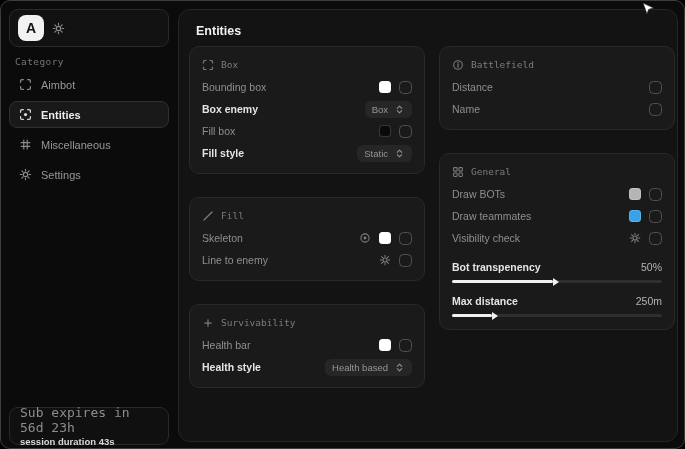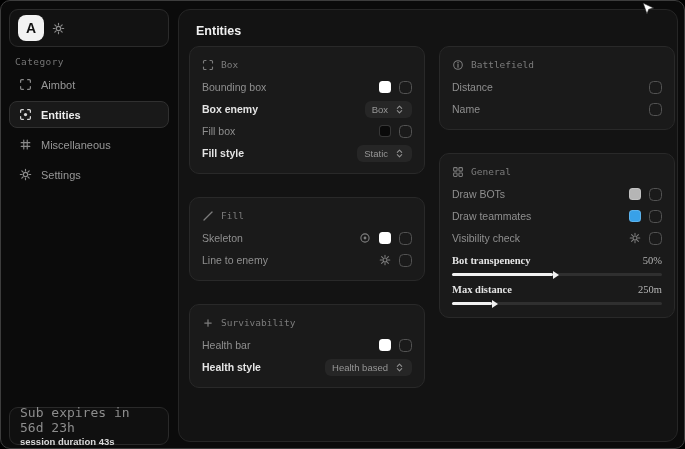--- a/index.html
+++ b/index.html
@@ -78,21 +78,21 @@
   }
   .swatch { width:12px; height:12px; border-radius:3.5px; border:1px solid rgba(255,255,255,.18); cursor:pointer; }
   .mini-ic { display:flex; color:#7e7e7e; cursor:pointer; }
   .dropdown {
     display:flex; align-items:center; gap:6px; background:#262626; border-radius:6px;
     height:17px; padding:0 7px; cursor:pointer;
   }
   .dropdown .dd-val { font-size:9.5px; color:#969696; }
   .dropdown .ic { display:flex; color:#8f8f8f; }
 
-  .slider-block { margin-top:1px; margin-bottom:3px;font-family:Liberation Serif, serif; }
+  .slider-block { margin-top:8px; margin-bottom:3px; }
   .slider-head { display:flex; align-items:center; justify-content:space-between; height:20px; }
   .slider-val { font-size:10.5px; color:#b4b4b4; }
   .slider-track { position:relative; height:3px; background:#2f2f2f; border-radius:2px; margin-top:3px; cursor:pointer; }
   .slider-fill { position:absolute; left:0; top:0; height:3px; background:#f2f2f2; border-radius:2px; }
   .slider-handle {
     position:absolute; top:-2.5px; width:0; height:0;
     border-top:4px solid transparent; border-bottom:4px solid transparent;
     border-left:6px solid #f2f2f2;
   }
   .cursor { position:absolute; left:641px; top:0px; }

